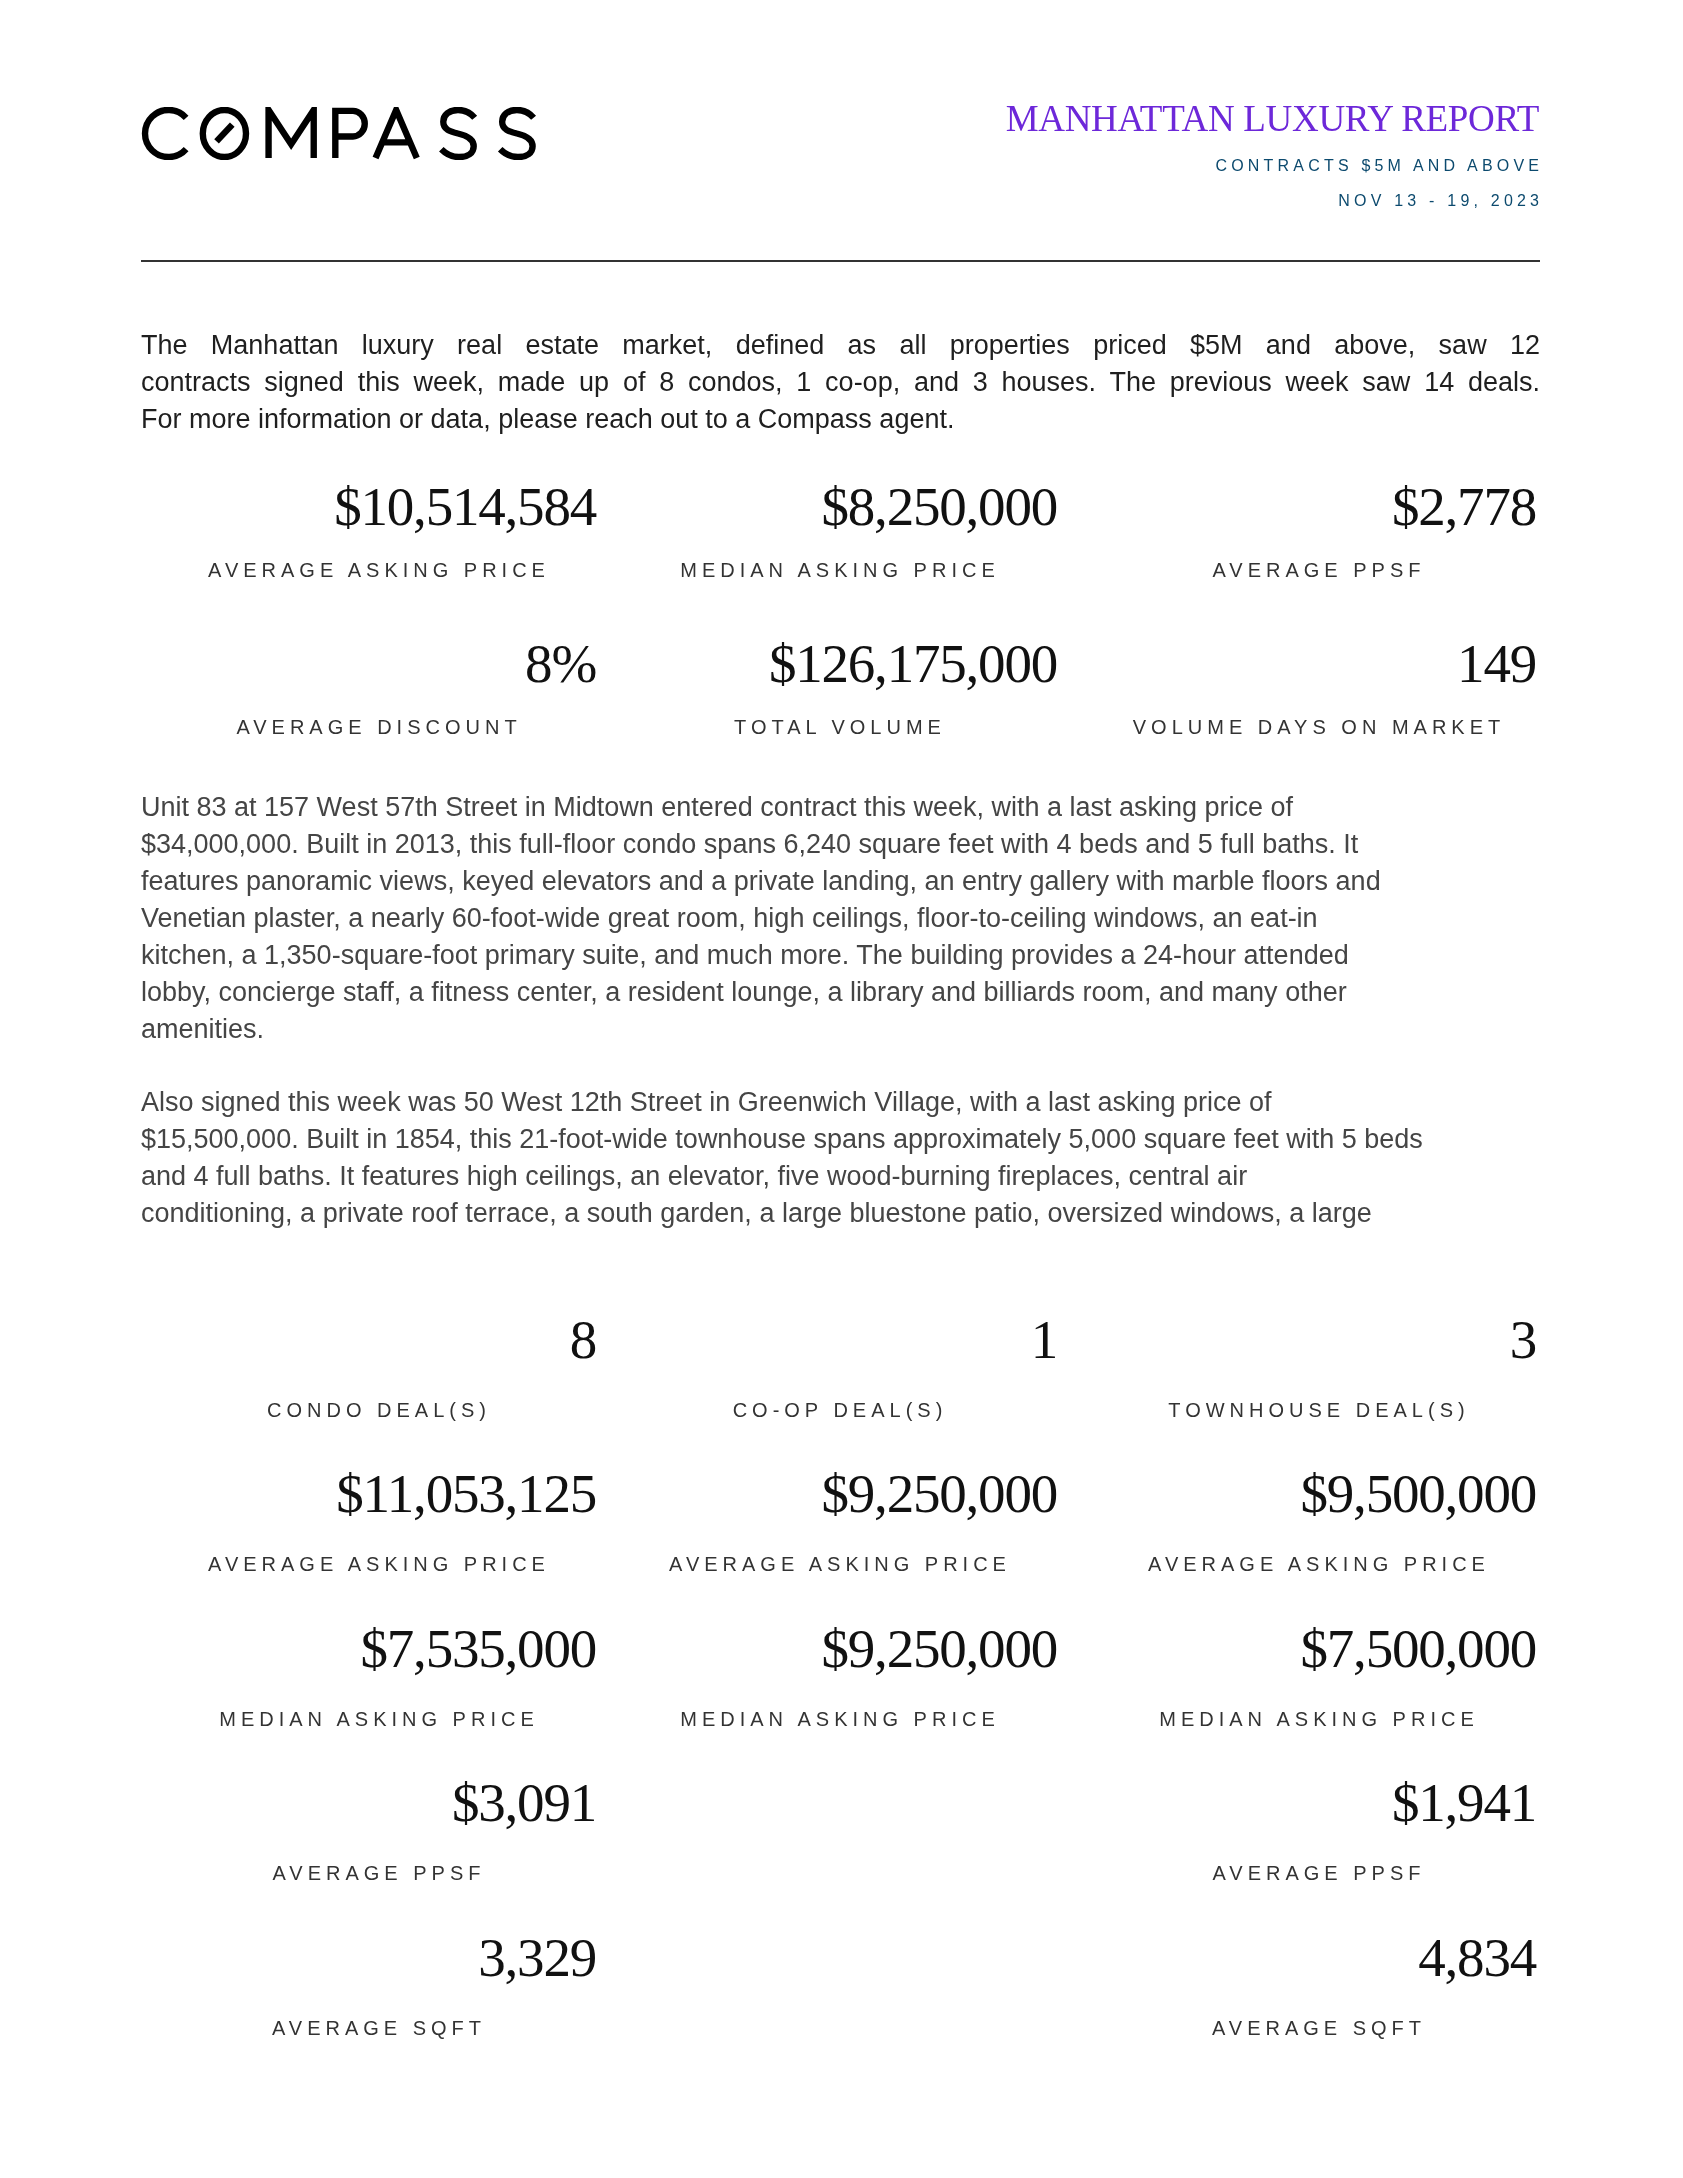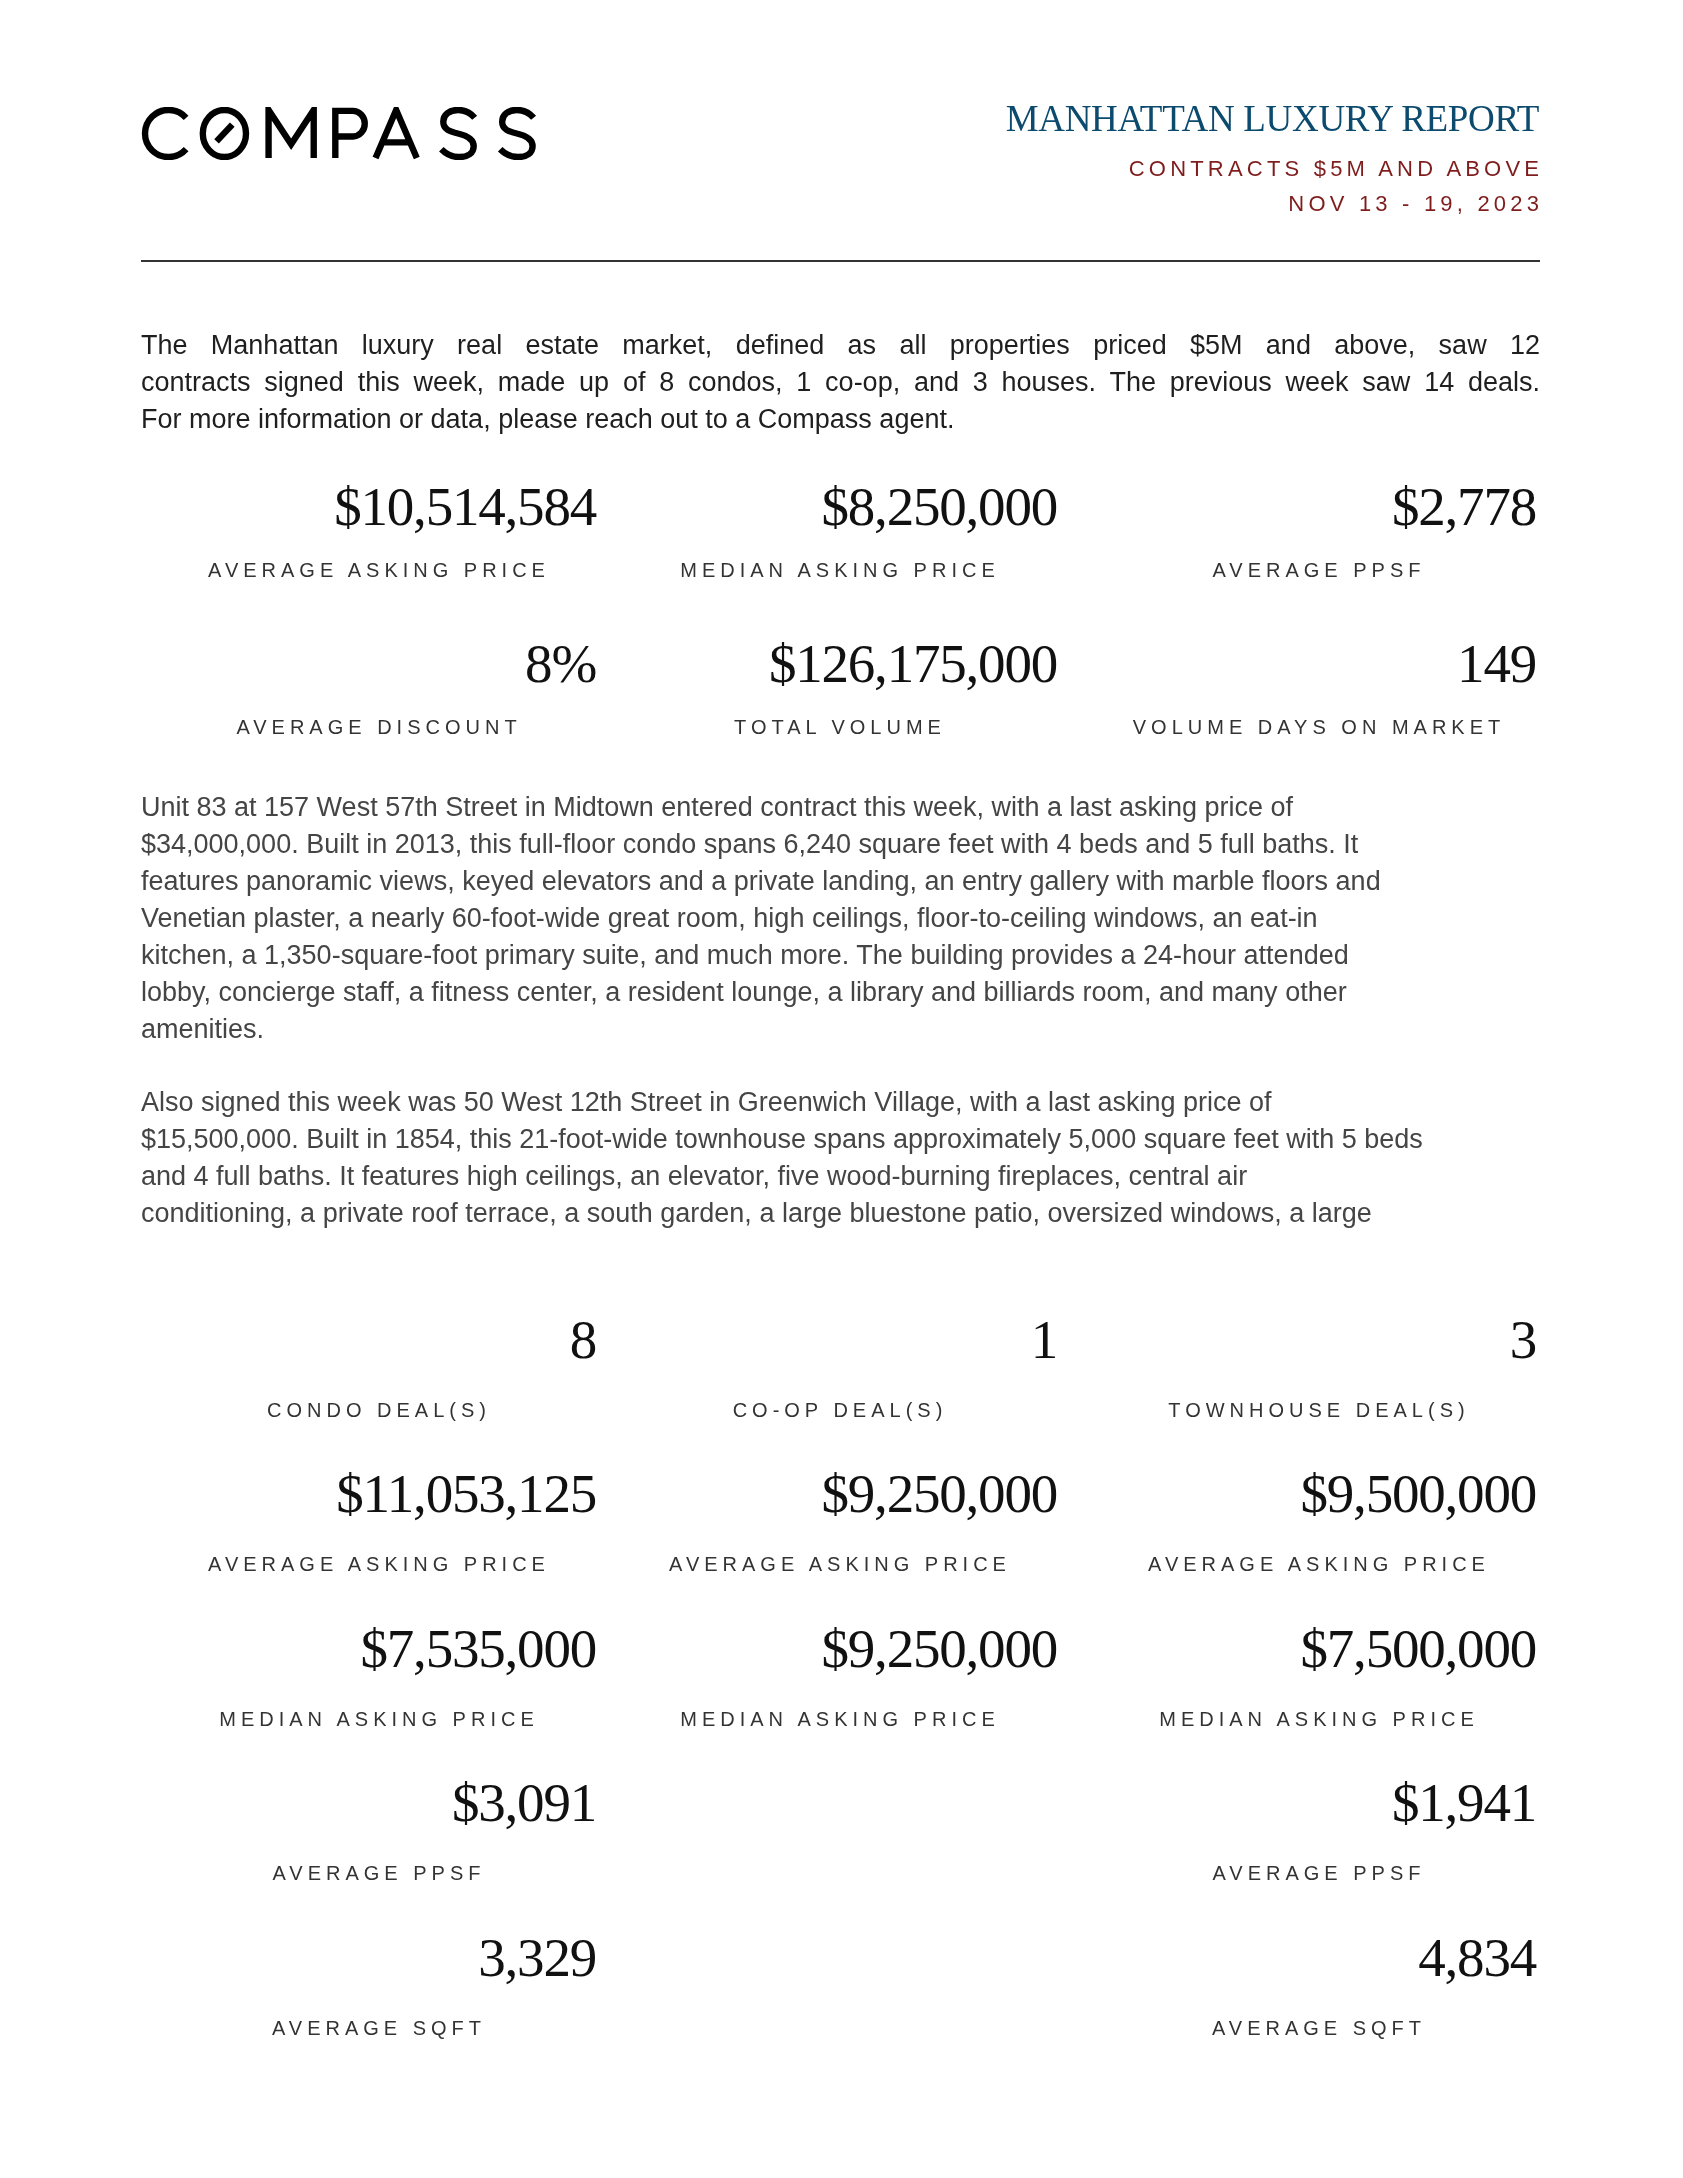--- a/index.html
+++ b/index.html
@@ -1,20 +1,20 @@
 <!DOCTYPE html>
 <html><head>
 <meta charset="utf-8">
 <style>
   html, body { margin: 0; padding: 0; background: #ffffff; }
   body { width: 1683px; height: 2178px; position: relative; overflow: hidden; font-family: "Liberation Sans", sans-serif; color: #222; }
   .abs { position: absolute; }
   .logo { left: 141px; top: 107px; width: 422px; height: 53px; }
-  .title { right: 144px; top: 100px; font-family: "Liberation Serif", serif; font-size: 37px; line-height: 1; color: #0c4a6e; white-space: nowrap; letter-spacing: -0.3px; }
-  .subtitle { right: 144px; font-size: 22px; line-height: 1; letter-spacing: 4.2px; margin-right: -4.2px; color: #7f1d1d; white-space: nowrap; }
+  .title { right: 144px; top: 100px; font-family: "Liberation Serif", serif; font-size: 37px; line-height: 1; color: #6d28d9; white-space: nowrap; letter-spacing: -0.3px; }
+  .subtitle { right: 144px; font-size: 16px; line-height: 1; letter-spacing: 4.2px; margin-right: -4.2px; color: #0c4a6e; white-space: nowrap; }
   .rule { left: 141px; top: 260px; width: 1399px; height: 2px; background: #333; }
   .para { left: 141px; width: 1399px; font-size: 27px; line-height: 37px; }
   .para .line { display: block; white-space: nowrap; }
   .para.intro { color: #1f1f1f; }
   .para.intro .line.j { text-align: justify; text-align-last: justify; white-space: normal; height: 37px; overflow: hidden; }
   .para.body { color: #454545; }
   .stat { position: absolute; width: 455px; margin-left: -228px; text-align: center; }
   .stat .val { font-family: "Liberation Serif", serif; font-size: 55px; line-height: 1; color: #111; letter-spacing: -1.2px; white-space: nowrap; text-align: right; }
   .stat .lbl { position: absolute; left: 16px; right: 0; font-size: 20px; line-height: 1; letter-spacing: 5px; color: #333; white-space: nowrap; }
   .stat .lbl span { margin-right: -5px; }

